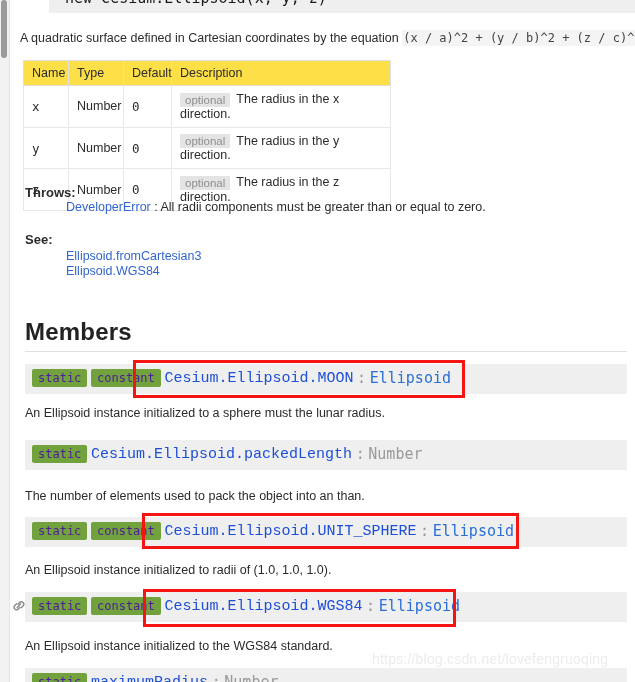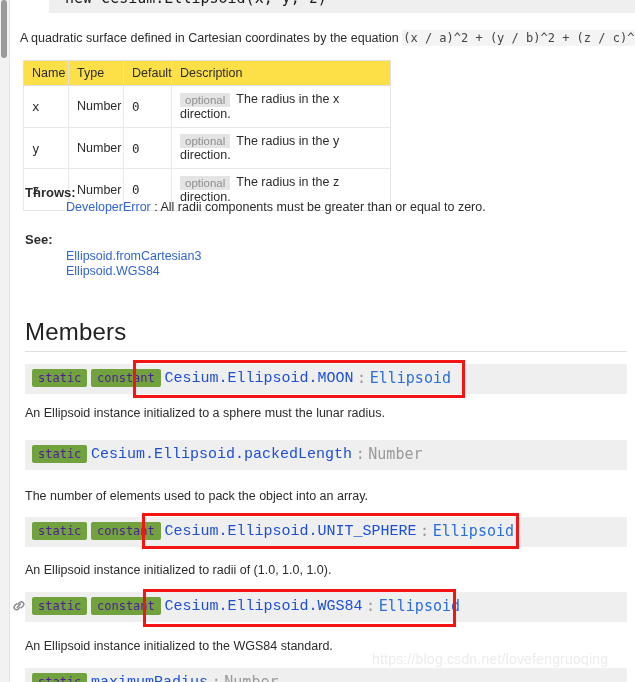--- a/index.html
+++ b/index.html
@@ -145,21 +145,21 @@
   a.lnk {
     color: #3366cc;
     text-decoration: none;
   }
 
   
   .members-h {
     position: absolute;
     left: 16px; top: 318px;
     font-size: 24px;
-    font-weight: normal;
+    font-weight: bold;
     color: #222222;
     letter-spacing: 0.2px;
   }
   .members-rule {
     position: absolute;
     left: 16px; top: 351px;
     width: 602px; height: 1px;
     background: #e0e0e0;
   }
 
@@ -329,21 +329,21 @@
   <div class="member-desc" style="top:406px">An Ellipsoid instance initialized to a sphere must the lunar radius.</div>
 
   <div class="member-row" style="top:440px">
     <div class="member-inner">
       <span class="badge">static</span>
       <span class="member-sig">Cesium.Ellipsoid.packedLength</span>
       <span class="member-colon">:</span>
       <span class="member-type plain">Number</span>
     </div>
   </div>
-  <div class="member-desc" style="top:489px">The number of elements used to pack the object into an array.</div>
+  <div class="member-desc" style="top:489px">The number of elements used to pack the object into an than.</div>
 
   <div class="member-row" style="top:517px">
     <div class="member-inner">
       <span class="badge">static</span>
       <span class="badge">constant</span>
       <span class="member-sig">Cesium.Ellipsoid.UNIT_SPHERE</span>
       <span class="member-colon">:</span>
       <span class="member-type">Ellipsoid</span>
     </div>
   </div>

